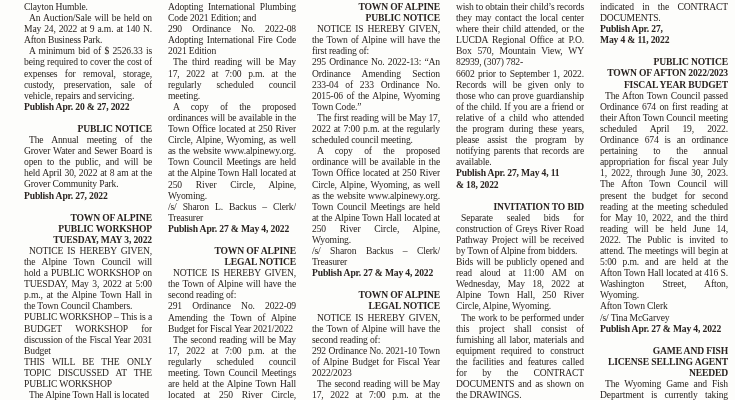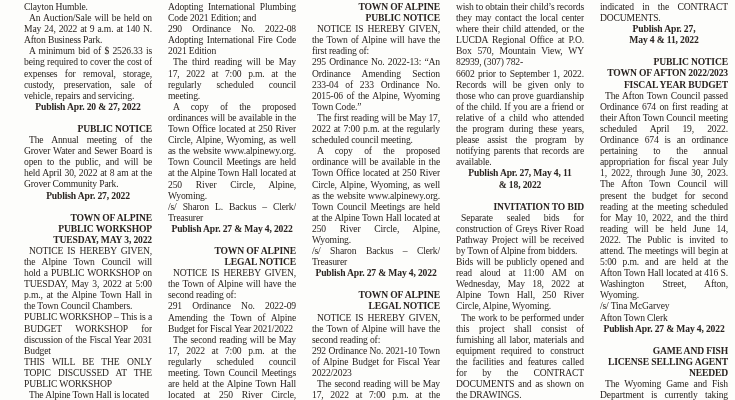--- a/index.html
+++ b/index.html
@@ -41,21 +41,21 @@
     font-weight: bold;
     text-align: right;
     white-space: pre-line;
     margin-top: 11px;
   }
   .heading.first {
     margin-top: 0;
   }
   .publish {
     font-weight: bold;
-    text-align: center;
+    text-align: left;
     white-space: pre-line;
   }
 </style>
 </head>
 <body>
 
 <div class="page" style="background: rgb(253, 253, 251);">
     <div class="col" style="color: rgb(42, 36, 33);">
       <div class="cont">Clayton Humble.</div>
       <div class="para">An Auction/Sale will be held on May 24, 2022 at 9 a.m. at 140 N. Afton Business Park.</div>
@@ -111,21 +111,21 @@
       <div class="para">The work to be performed under this project shall consist of furnishing all labor, materials and equipment required to construct the facilities and features called for by the CONTRACT DOCUMENTS and as shown on the DRAWINGS.</div>
     </div>
     <div class="col" style="color: rgb(42, 36, 33);">
       <div class="cont">indicated in the CONTRACT DOCUMENTS.</div>
       <div class="publish">Publish Apr. 27,
 May 4 &amp; 11, 2022</div>
       <div class="heading">PUBLIC NOTICE
 TOWN OF AFTON 2022/2023
 FISCAL YEAR BUDGET</div>
       <div class="para">The Afton Town Council passed Ordinance 674 on first reading at their Afton Town Council meeting scheduled April 19, 2022. Ordinance 674 is an ordinance pertaining to the annual appropriation for fiscal year July 1, 2022, through June 30, 2023. The Afton Town Council will present the budget for second reading at the meeting scheduled for May 10, 2022, and the third reading will be held June 14, 2022. The Public is invited to attend. The meetings will begin at 5:00 p.m. and are held at the Afton Town Hall located at 416 S. Washington Street, Afton, Wyoming.</div>
+      <div class="cont">Afton Town Clerk</div>
       <div class="cont">/s/ Tina McGarvey</div>
-      <div class="cont">Afton Town Clerk</div>
       <div class="publish">Publish Apr. 27 &amp; May 4, 2022</div>
       <div class="heading">GAME AND FISH
 LICENSE SELLING AGENT
 NEEDED</div>
       <div class="para">The Wyoming Game and Fish Department is currently taking applications for an authorized</div>
     </div>
   </div>
 
 </body></html>

